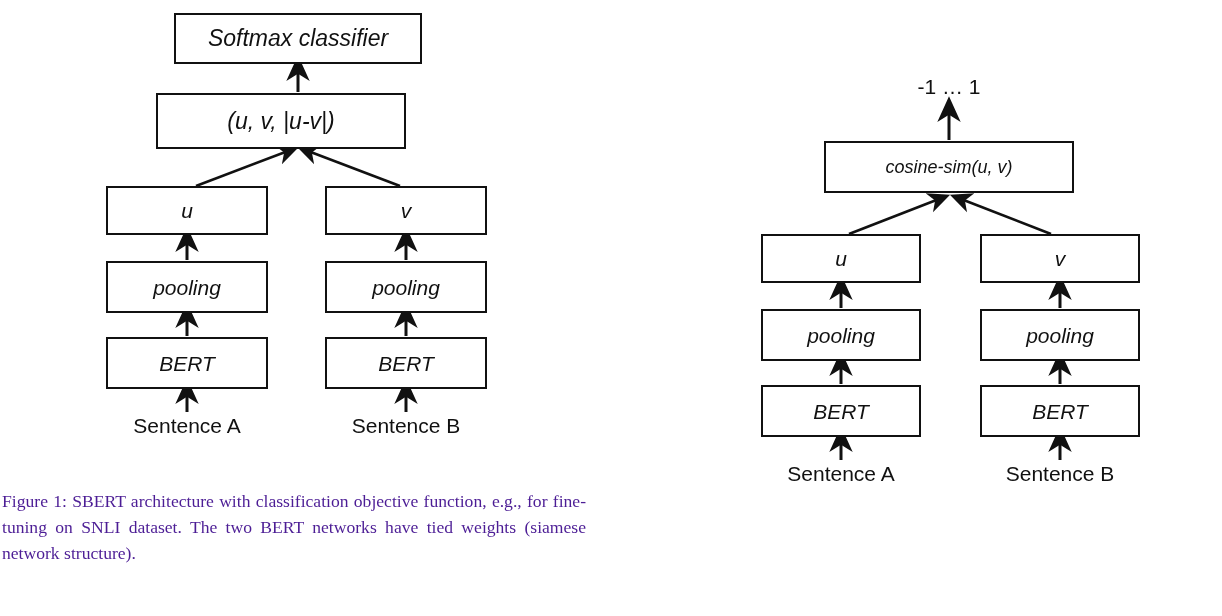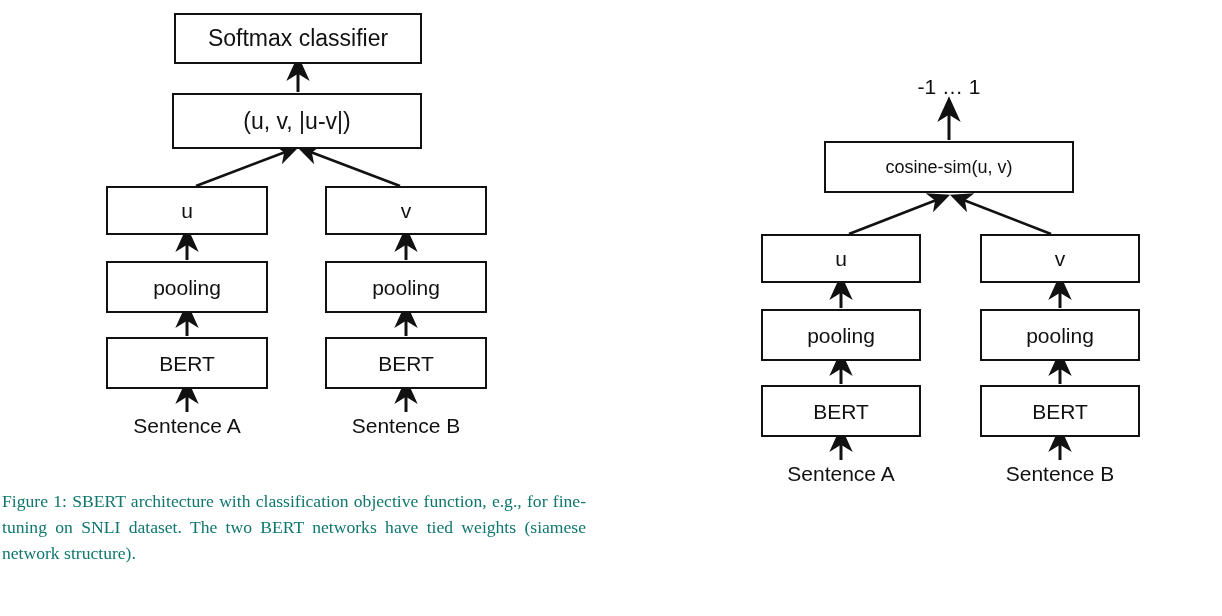--- a/index.html
+++ b/index.html
@@ -48,37 +48,38 @@
     position: absolute;
     border: 2.5px solid #111111;
     background: #ffffff;
     display: flex;
     align-items: center;
     justify-content: center;
     font-family: "Liberation Sans", sans-serif;
     color: #111111;
     line-height: 1;
     white-space: nowrap;
+    font-style: italic;
   }
 
   .node-label { display: block; }
 
   
   .free-label {
     position: absolute;
     font-family: "Liberation Sans", sans-serif;
     color: #111111;
     white-space: nowrap;
     text-align: center;
     line-height: 1;
   }
 
   
   .box-top      { left: 174px; top: 13px;  width: 248px; height: 51px; font-size: 23px; }
-  .box-combine  { left: 172px; top: 93px;  width: 250px; height: 56px; font-size: 23px; }
+  .box-combine  { left: 156px; top: 93px;  width: 250px; height: 56px; font-size: 23px; }
   .box-u        { left: 106px; top: 186px; width: 162px; height: 49px; font-size: 21px; }
   .box-v        { left: 325px; top: 186px; width: 162px; height: 49px; font-size: 21px; }
   .box-pool-l   { left: 106px; top: 261px; width: 162px; height: 52px; font-size: 21px; }
   .box-pool-r   { left: 325px; top: 261px; width: 162px; height: 52px; font-size: 21px; }
   .box-bert-l   { left: 106px; top: 337px; width: 162px; height: 52px; font-size: 21px; }
   .box-bert-r   { left: 325px; top: 337px; width: 162px; height: 52px; font-size: 21px; }
 
   .label-sent-l { left: 107px; top: 415px; width: 160px; font-size: 21px; }
   .label-sent-r { left: 326px; top: 415px; width: 160px; font-size: 21px; }
 
@@ -93,21 +94,21 @@
   .r-label-sent-l{ left: 124px; top: 415px; width: 160px; font-size: 21px; }
   .r-label-sent-r{ left: 343px; top: 415px; width: 160px; font-size: 21px; }
 
   
   .caption {
     position: absolute;
     top: 488px;
     font-family: "Liberation Serif", serif;
     font-size: 17.6px;
     line-height: 26px;
-    color: #0f766e;
+    color: #4c1d95;
     text-align: justify;
     text-justify: inter-word;
     hyphens: none;
   }
   #caption-left  { left: 2px;  width: 584px; }
   #caption-right { left: 18px; width: 580px; }
 
   .caption .cap-text { display: block; }
 </style>
 </head>

